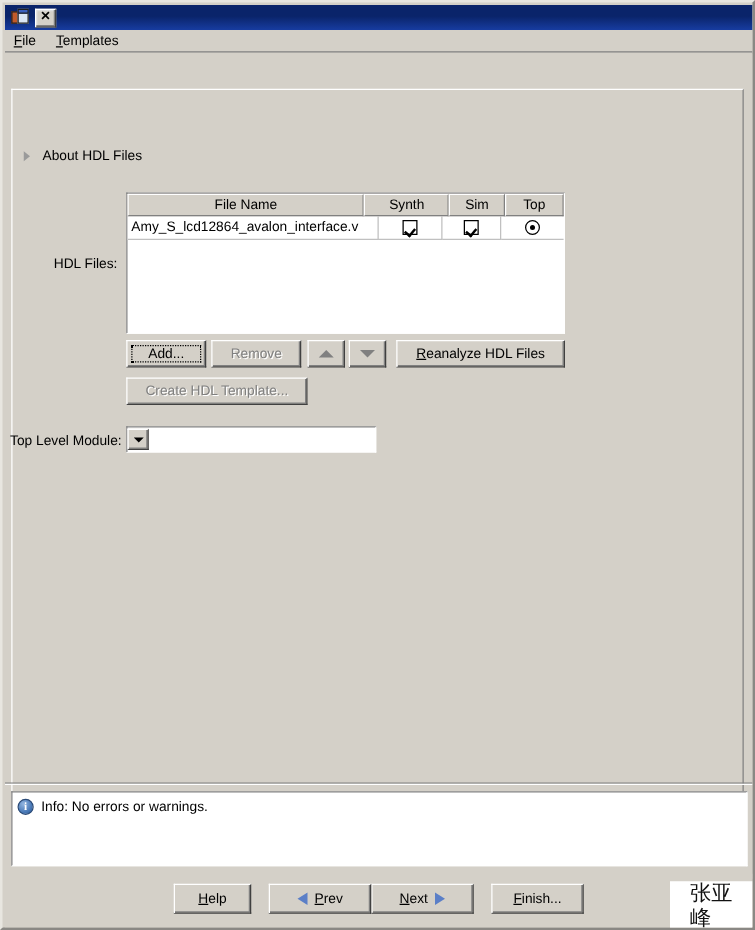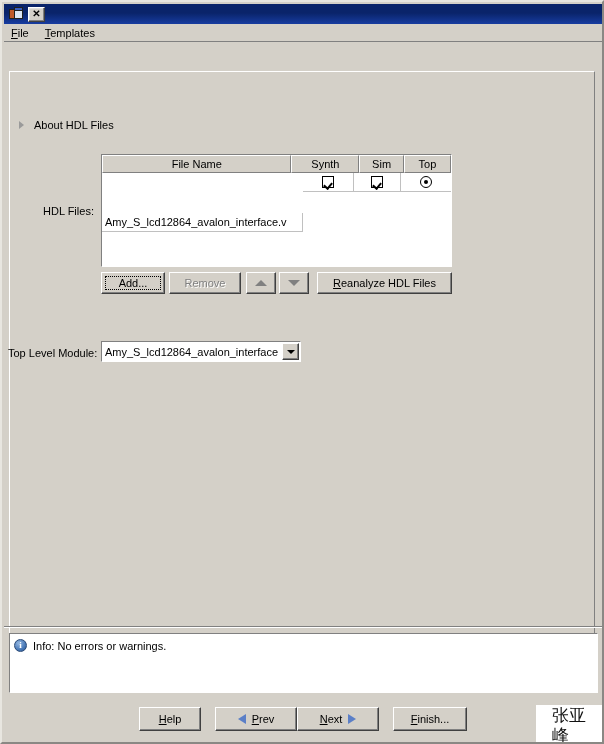--- a/index.html
+++ b/index.html
@@ -254,21 +254,21 @@
   .td {
     box-sizing: border-box;
     font-size: 11px;
     display: flex;
     align-items: center;
     color: #000;
     height: 19px;
     border-right: 1px solid #c0c0c0;
     border-bottom: 1px solid #c0c0c0;
   }
-  .td.c0 { width: 201px; padding-left: 3px; margin-top: 40px; }
+  .td.c0 { width: 201px; padding-left: 3px; }
   .td.c1 { width: 51px; justify-content: center; }
   .td.c2 { width: 47px; justify-content: center; }
   .td.c3 { width: 50px; justify-content: center; border-right: none; }
 
   .chk {
     width: 12px; height: 12px;
     background: #ffffff;
     border: 1px solid #000000;
     box-sizing: border-box;
     position: relative;
@@ -565,24 +565,26 @@
     <div class="btn" id="btn-up">
       <span class="tri-up"></span>
     </div>
     <div class="btn" id="btn-down">
       <span class="tri-down"></span>
     </div>
     <div class="btn" id="btn-reanalyze">
       <span class="mn">R</span>
         <span>eanalyze HDL Files</span>
     </div>
+    <div class="btn disabled" id="btn-template">
+      <span>Create HDL Template...</span>
+    </div>
 
     <div class="tlm-label">Top Level Module:</div>
     <div class="combo">
-      <div class="combo-text">Amy_S_lcd12864_avalon_interface</div>
       <div class="combo-arrow">
           <i></i>
         </div>
     </div>
 
   </div>
 
   <div class="sep"></div>
 
   <div class="console">

